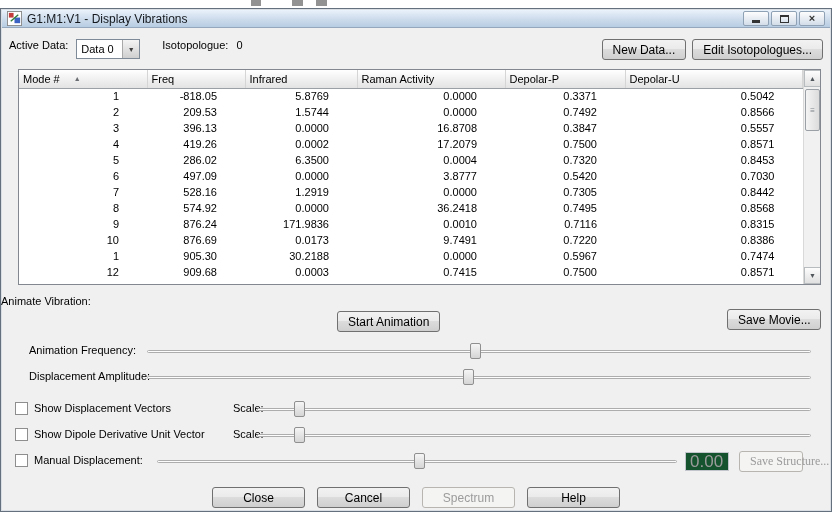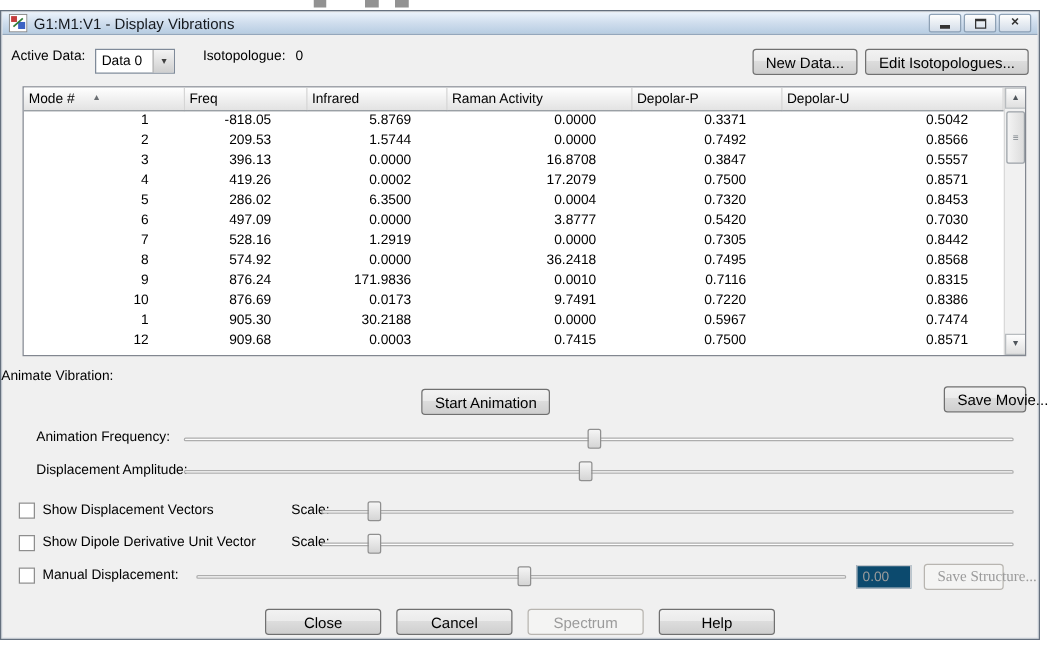--- a/index.html
+++ b/index.html
@@ -64,21 +64,21 @@
             font-size:7px; color:#50565c; }
   .sb-btn.up { top:0; } .sb-btn.down { bottom:0; }
   .sb-thumb { position:absolute; left:1px; top:19px; width:15px; height:42px;
               background:linear-gradient(90deg,#f4f4f4,#dcdcdc); border:1px solid #9aa0a6;
               border-radius:2px; display:flex; align-items:center; justify-content:center;
               font-size:8px; color:#7c838a; }
 
   
   .section-label { position:absolute; left:0; top:286px; }
   .start-btn { position:absolute; left:336px; top:302px; }
-  .savemovie-btn { position:absolute; right:10px; top:300px; width:66px; }
+  .savemovie-btn { position:absolute; right:10px; top:300px; width:94px; }
 
   .slider-row { position:absolute; left:0; right:0; height:20px; }
   .slider-row .row-label { position:absolute; top:3px; white-space:nowrap; }
   .slider { position:absolute; top:1px; height:18px; }
   .slider .groove { position:absolute; left:0; right:0; top:8px; height:3px;
                     background:#fdfdfd; border:1px solid #adadad; border-radius:2px; }
   .slider .thumb { position:absolute; top:1px; width:11px; height:16px;
                    background:linear-gradient(#f5f5f5,#d5d5d5); border:1px solid #8f8f8f;
                    border-radius:2px; }
   .row-freq { top:332px; } .row-amp { top:358px; }
@@ -87,22 +87,22 @@
 
   .check-row { position:absolute; left:0; right:0; height:20px; }
   .cb { position:absolute; left:14px; top:3px; width:13px; height:13px;
         background:#fff; border:1px solid #8e8e8e; }
   .check-row .cb-label { position:absolute; left:33px; top:3px; white-space:nowrap; }
   .check-row .scale-label { position:absolute; left:232px; top:3px; }
   .check-row .slider { left:256px; right:20px; }
   .row-chk1 { top:390px; } .row-chk2 { top:416px; } .row-manual { top:442px; }
   .row-manual .slider { left:156px; right:auto; width:520px; }
   .manual-input { position:absolute; left:684px; top:1px; width:44px; height:19px;
-                  border:1px solid #c2c6cc; background:#0c4a6e; color:#9b9b9b;
-                  font-family:"Liberation Sans", sans-serif; font-size:11px; padding:0 4px; }
+                  border:1px solid #c2c6cc; background:#14532d; color:#9b9b9b;
+                  font-family:"Liberation Sans", sans-serif; font-size:17px; padding:0 4px; }
   .savestruct-btn { position:absolute; left:738px; top:0; width:64px;font-family:Liberation Serif, serif; }
 
   
   .footer { position:absolute; left:0; right:0; top:478px; display:flex;
             justify-content:center; gap:12px; }
   .footer .btn { width:93px; }
 </style>
 </head>
 <body>
 

